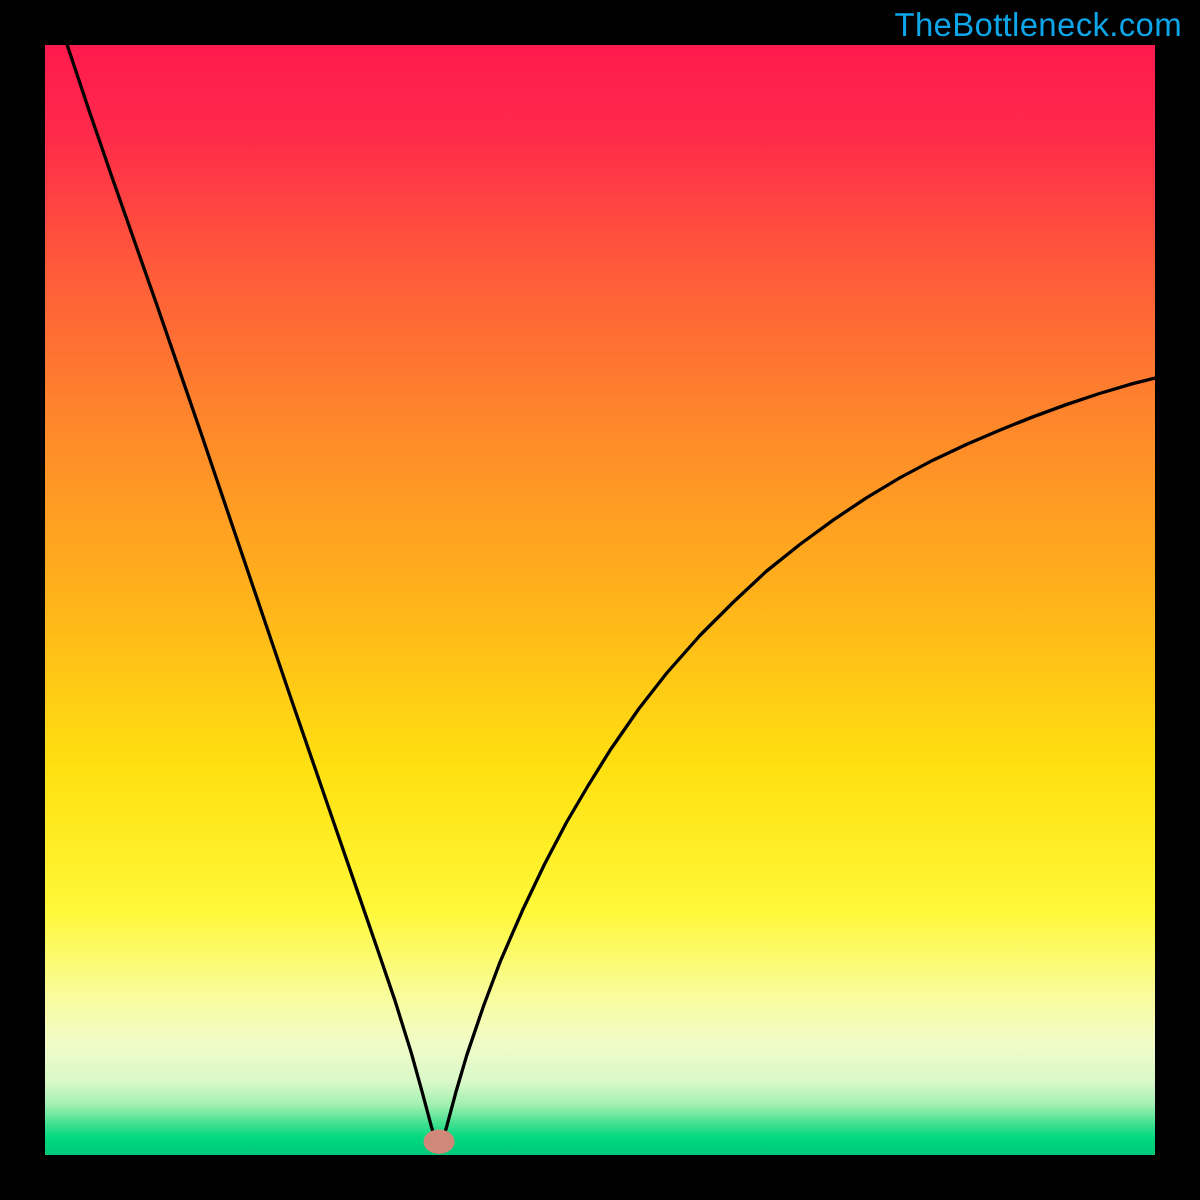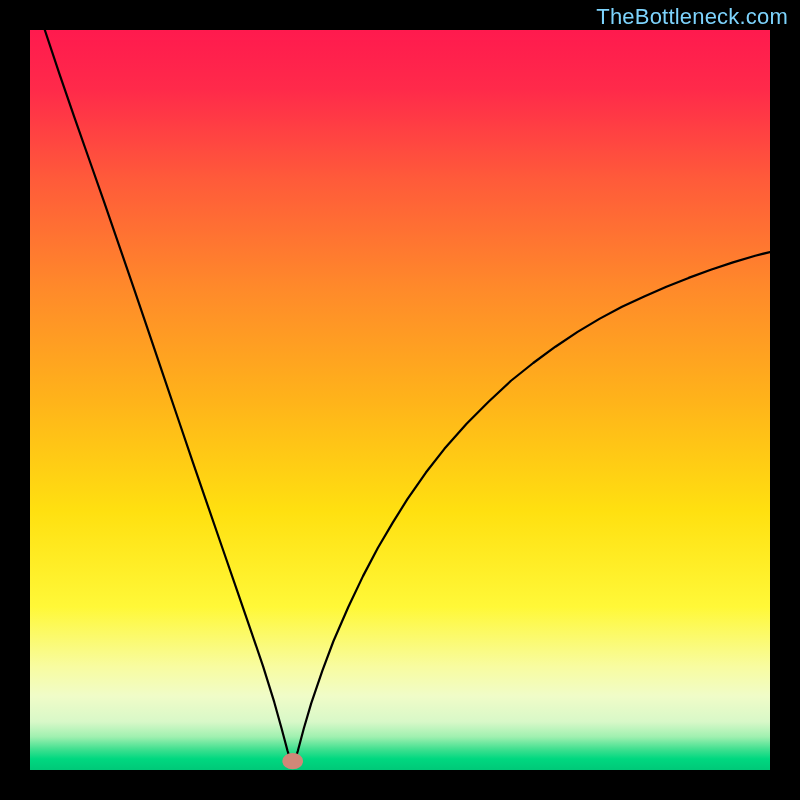--- a/index.html
+++ b/index.html
@@ -28,21 +28,21 @@
   }
   .plot-area svg {
     display: block;
     width: 740px;
     height: 740px;
   }
   .watermark {
     position: absolute;
     top: 4px;
     right: 12px;
-    color: #7dd3fc;
+    color: #0ea5e9;
     font-size: 22px;
     font-weight: 500;
     letter-spacing: 0.2px;
     user-select: none;
   }
 </style>
 </head>
 <body>
 
 <div class="frame">

